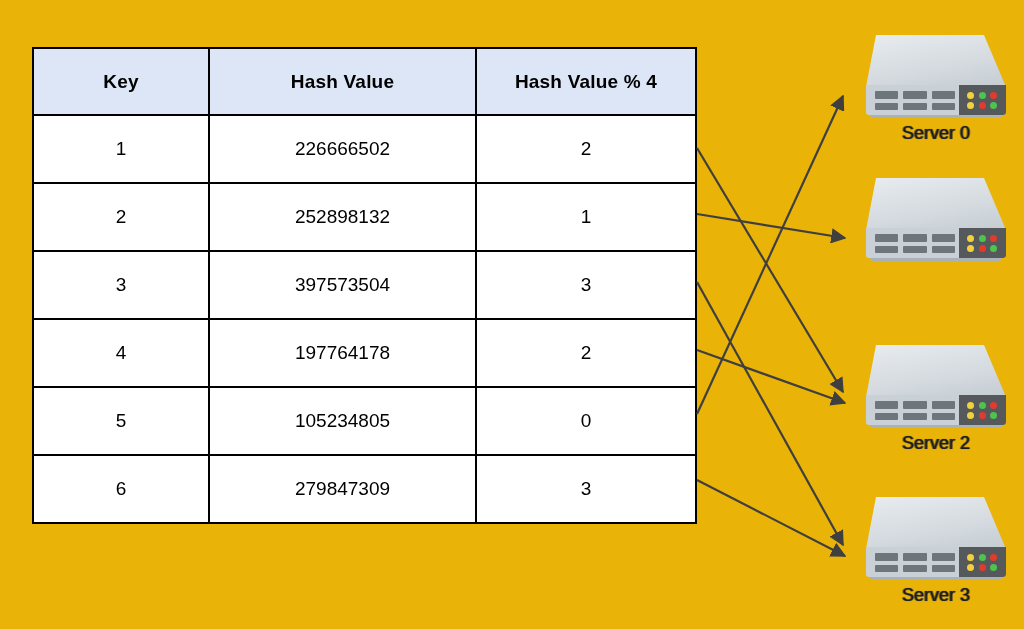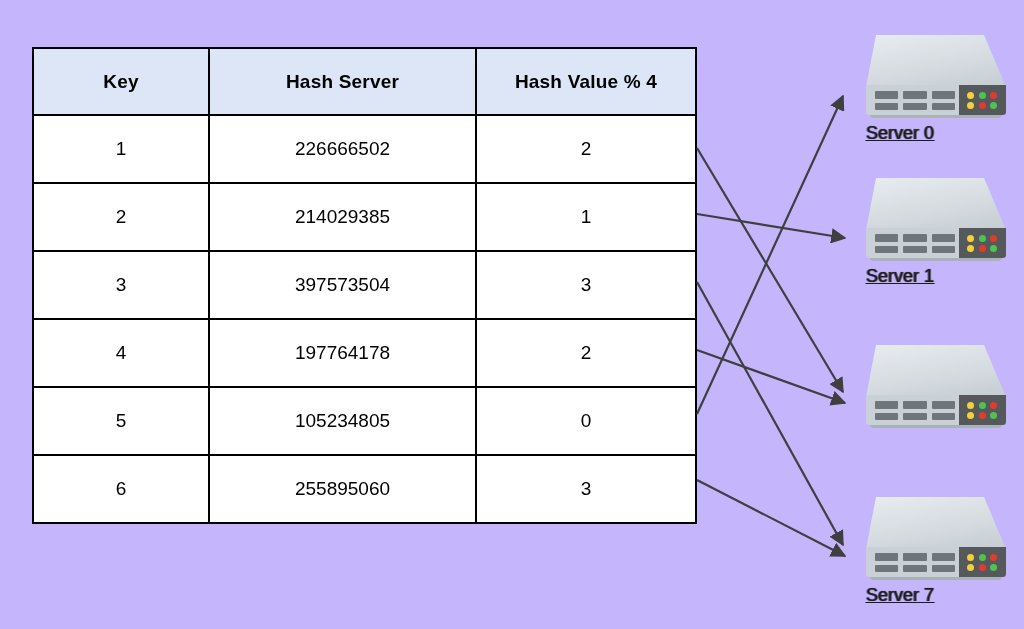--- a/index.html
+++ b/index.html
@@ -12,21 +12,21 @@
     height: 629px;
     position: relative;
     overflow: hidden;
     font-family: "Liberation Sans", sans-serif;
   }
 
   
   #diagram {
     position: absolute;
     inset: 0;
-    background: #c4b5fd;
+    background: #eab308;
   }
 
   
   #hash-table {
     position: absolute;
     left: 32px;
     top: 47px;
     width: 663px;
     border-collapse: collapse;
     background: #ffffff;
@@ -71,30 +71,29 @@
     position: absolute;
     width: 148px;
   }
   .server-icon {
     position: relative;
     width: 140px;
     height: 84px;
   }
   .server-label {
     margin-top: 4px;
-    text-align: left;
+    text-align: center;
     font-size: 18px;
     font-weight: normal;
     color: #1c1c1c;
     width: 140px;
     text-shadow:
        0 0 1px #555,
        1px 0 0 rgba(30,30,30,.55),
       -1px 0 0 rgba(30,30,30,.55);
-    text-decoration: underline;
   }
 
   .srv-top {
     position: absolute;
     left: 0; top: 0;
     width: 128px; height: 54px;
     background: linear-gradient(170deg, #e8ecef 0%, #d3d9de 62%, #c3cbd1 100%);
     border-radius: 8px 8px 2px 2px;
     clip-path: polygon(10px 0, 118px 0, 140px 52px, 0 52px);
     width: 140px;
@@ -157,53 +156,53 @@
 
   <table id="hash-table">
     <colgroup>
       <col class="c-key">
         <col class="c-hash">
         <col class="c-mod">
     </colgroup>
     <thead>
       <tr>
         <th>Key</th>
-        <th>Hash Server</th>
+        <th>Hash Value</th>
         <th>Hash Value % 4</th>
       </tr>
     </thead>
     <tbody>
       <tr>
         <td>1</td>
         <td>226666502</td>
         <td>2</td>
       </tr>
       <tr>
         <td>2</td>
-        <td>214029385</td>
+        <td>252898132</td>
         <td>1</td>
       </tr>
       <tr>
         <td>3</td>
         <td>397573504</td>
         <td>3</td>
       </tr>
       <tr>
         <td>4</td>
         <td>197764178</td>
         <td>2</td>
       </tr>
       <tr>
         <td>5</td>
         <td>105234805</td>
         <td>0</td>
       </tr>
       <tr>
         <td>6</td>
-        <td>255895060</td>
+        <td>279847309</td>
         <td>3</td>
       </tr>
     </tbody>
   </table>
 
   <svg id="arrows" viewBox="0 0 1024 629" xmlns="http://www.w3.org/2000/svg">
     <defs>
       <marker id="ah" viewBox="0 0 10 10" refX="9" refY="5" markerWidth="7" markerHeight="7" orient="auto-start-reverse">
         <path d="M 0 0 L 10 5 L 0 10 z" fill="#3f3f3f"></path>
       </marker>
@@ -266,21 +265,20 @@
       </div>
       <div class="srv-leds">
         <div class="led led-yellow"></div>
         <div class="led led-green"></div>
         <div class="led led-red"></div>
         <div class="led led-yellow"></div>
         <div class="led led-red"></div>
         <div class="led led-green"></div>
       </div>
     </div>
-    <div class="server-label">Server 1</div>
   </div>
 
   <div class="server" style="left:866px; top:345px;">
     <div class="server-icon">
       <div class="srv-top"></div>
       <div class="srv-front-shadow"></div>
       <div class="srv-front"></div>
       <div class="srv-panel"></div>
       <div class="srv-slots">
         <div class="srv-slot"></div>
@@ -292,20 +290,21 @@
       </div>
       <div class="srv-leds">
         <div class="led led-yellow"></div>
         <div class="led led-green"></div>
         <div class="led led-red"></div>
         <div class="led led-yellow"></div>
         <div class="led led-red"></div>
         <div class="led led-green"></div>
       </div>
     </div>
+    <div class="server-label">Server 2</div>
   </div>
 
   <div class="server" style="left:866px; top:497px;">
     <div class="server-icon">
       <div class="srv-top"></div>
       <div class="srv-front-shadow"></div>
       <div class="srv-front"></div>
       <div class="srv-panel"></div>
       <div class="srv-slots">
         <div class="srv-slot"></div>
@@ -317,16 +316,16 @@
       </div>
       <div class="srv-leds">
         <div class="led led-yellow"></div>
         <div class="led led-green"></div>
         <div class="led led-red"></div>
         <div class="led led-yellow"></div>
         <div class="led led-red"></div>
         <div class="led led-green"></div>
       </div>
     </div>
-    <div class="server-label">Server 7</div>
+    <div class="server-label">Server 3</div>
   </div>
 
 </div>
 
 </body></html>

